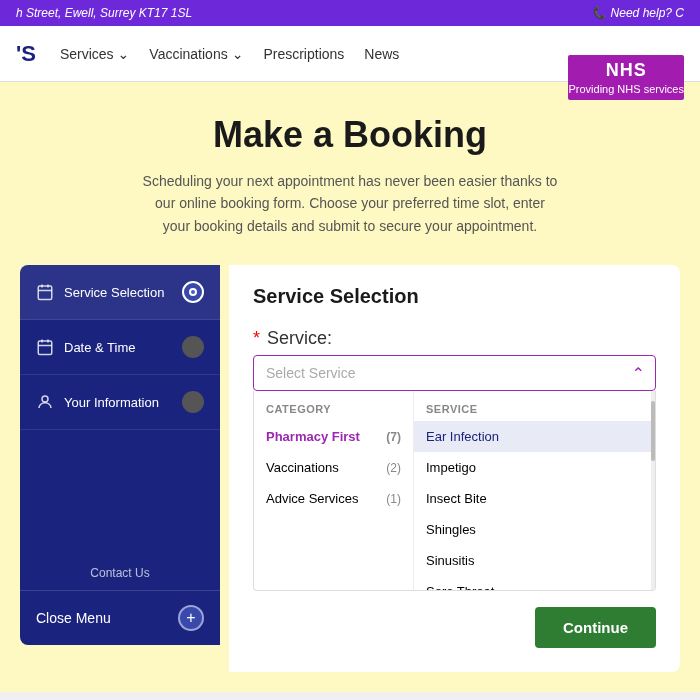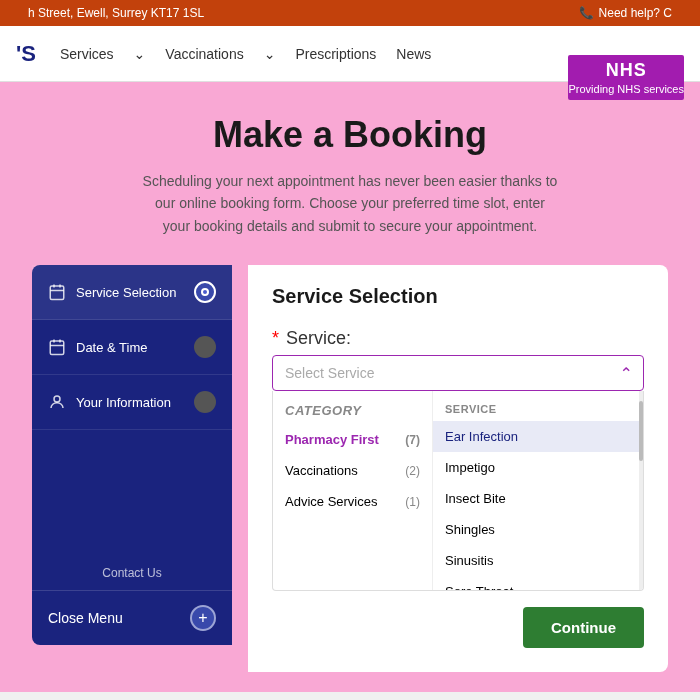--- a/index.html
+++ b/index.html
@@ -1,26 +1,27 @@
 <!DOCTYPE html>
 <html><head>
   <meta charset="utf-8">
   <style>
     * { box-sizing: border-box; margin: 0; padding: 0; }
     body { font-family: Arial, sans-serif; background: #f0f0f0; width: 700px; min-height: 700px; overflow-x: hidden; }
 
     
     .top-bar {
-      background: #c2410c;
+      background: #6d28d9;
       color: white;
       font-size: 12px;
-      padding: 6px 28px;
+      padding: 6px 16px;
       display: flex;
       justify-content: space-between;
       align-items: center;
+      font-style: italic;
     }
     .top-bar-address { font-size: 12px; }
     .top-bar-help { font-size: 12px; display: flex; align-items: center; gap: 4px; }
 
     
     .nav {
       background: white;
       display: flex;
       align-items: center;
       padding: 0 16px;
@@ -38,61 +39,61 @@
       align-items: center;
       gap: 20px;
       flex: 1;
     }
     .nav-item {
       font-size: 14px;
       color: #333;
       cursor: pointer;
       display: flex;
       align-items: center;
-      gap: 20px;
+      gap: 4px;
       padding: 18px 0;
     }
     .nhs-badge {
       margin-left: auto;
       background: #a21caf;
       color: white;
       font-size: 11px;
       padding: 4px 0;
       border-radius: 2px;
       text-align: center;
       line-height: 1.3;
       margin-top: 48px;
     }
     .nhs-badge .nhs-text { font-size: 18px; font-weight: bold; letter-spacing: 1px; }
 
     
     .page-content {
-      background: #f9a8d4;
-      padding: 32px 32px 20px;
+      background: #fef9c3;
+      padding: 32px 20px 20px;
     }
     .booking-title {
       text-align: center;
       font-size: 36px;
       font-weight: bold;
       color: #1a1a1a;
       margin-bottom: 14px;
     }
     .booking-subtitle {
       text-align: center;
       font-size: 14px;
       color: #555;
       line-height: 1.6;
       max-width: 420px;
       margin: 0 auto 28px;
     }
 
     
     .main-layout {
       display: flex;
-      gap: 16px;
+      gap: 9px;
       align-items: flex-start;
     }
 
     
     .sidebar {
       background: #1a237e;
       border-radius: 8px 0 0 8px;
       width: 200px;
       min-height: 380px;
       padding: 0;
@@ -239,27 +240,26 @@
       max-height: 200px;
     }
     .dropdown-categories {
       width: 160px;
       border-right: 1px solid #eee;
       padding: 8px 0;
       overflow-y: auto;
       flex-shrink: 0;
     }
     .dropdown-header {
-      font-size: 13px;
+      font-size: 11px;
       font-weight: bold;
       color: #888;
       padding: 4px 12px 6px;
       text-transform: uppercase;
       letter-spacing: 0.5px;
-      font-style: italic;
     }
     .category-item {
       display: flex;
       justify-content: space-between;
       align-items: center;
       padding: 8px 12px;
       font-size: 13px;
       cursor: pointer;
     }
     .category-item.active { color: #9c27b0; font-weight: 600; }

